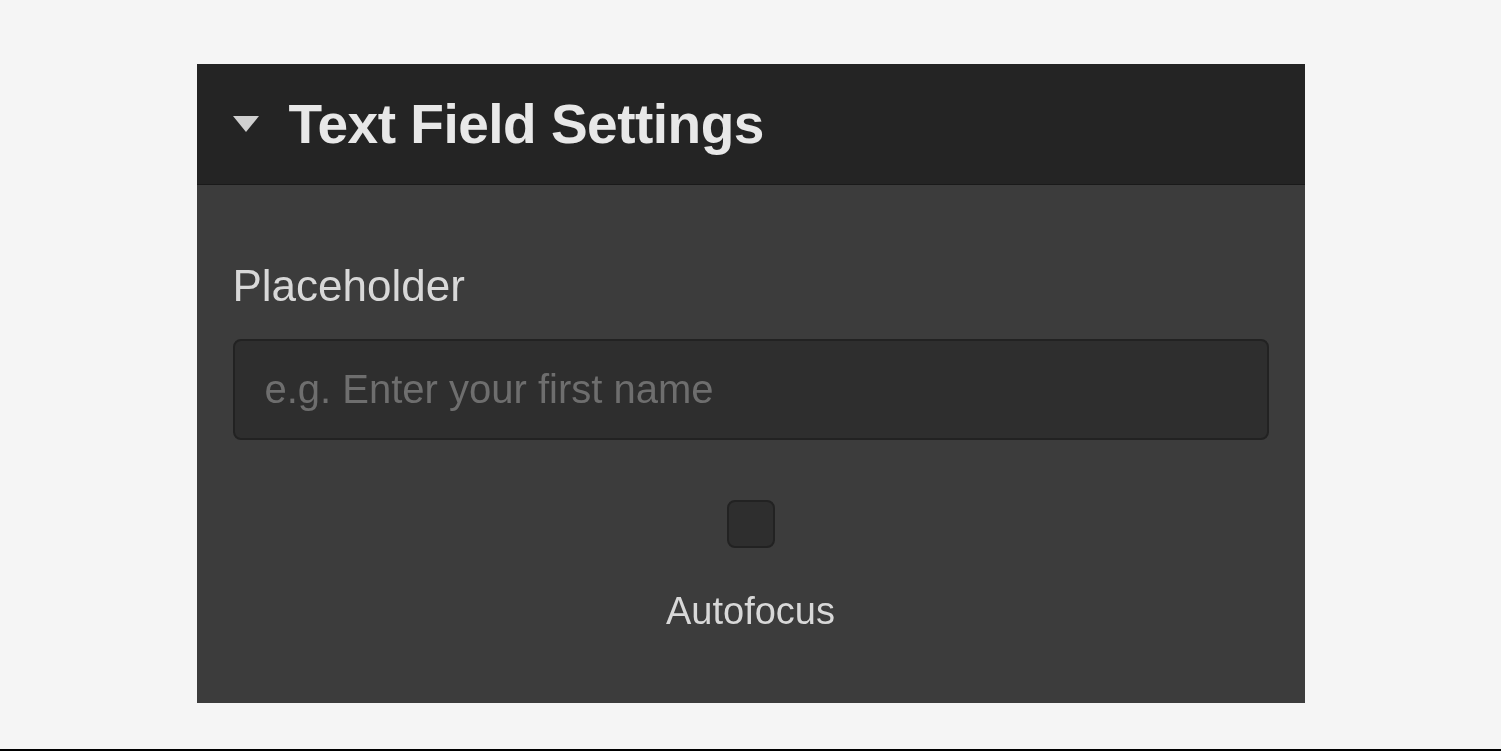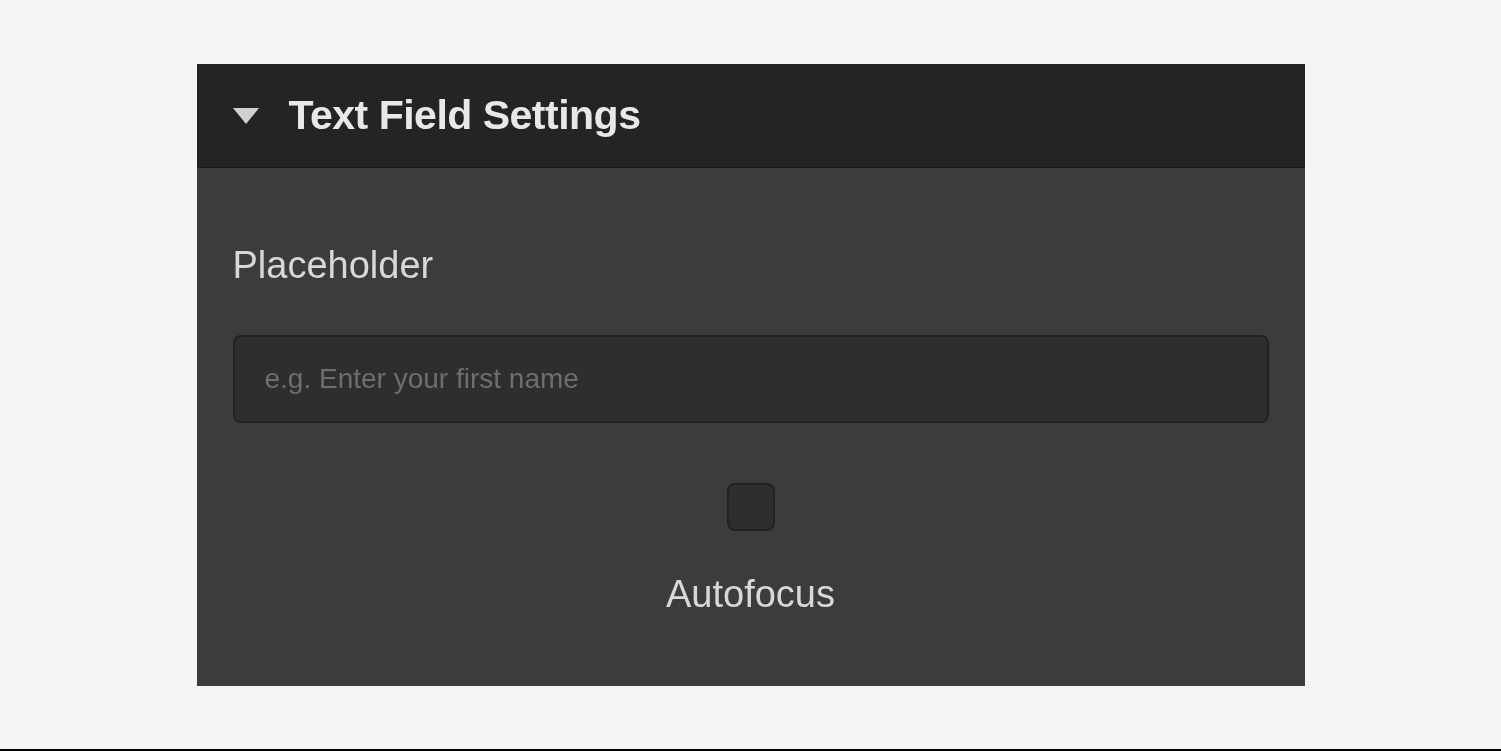--- a/index.html
+++ b/index.html
@@ -40,48 +40,49 @@
     .collapse-icon {
       width: 0;
       height: 0;
       border-left: 13px solid transparent;
       border-right: 13px solid transparent;
       border-top: 16px solid #d0d0d0;
     }
     
     .panel-title {
       color: #e8e8e8;
-      font-size: 41px;
+      font-size: 55px;
       font-weight: 600;
       letter-spacing: -0.5px;
     }
     
     .panel-body {
       padding: 76px 36px 70px 36px;
       display: flex;
       flex-direction: column;
     }
     
     .field-label {
       color: #d8d8d8;
-      font-size: 38px;
+      font-size: 44px;
       font-weight: 400;
-      margin-bottom: 48px;
+      margin-bottom: 22px;
     }
     
     .text-input {
       width: 100%;
       background: #2e2e2e;
       border: 2px solid #222;
       border-radius: 8px;
       padding: 26px 30px;
-      font-size: 28px;
+      font-size: 40px;
       color: #e0e0e0;
       font-family: inherit;
       outline: none;
+      margin-top: 6px;
     }
     
     .text-input::placeholder {
       color: #6e6e6e;
     }
     
     .checkbox-row {
       display: flex;
       align-items: center;
       gap: 42px;

